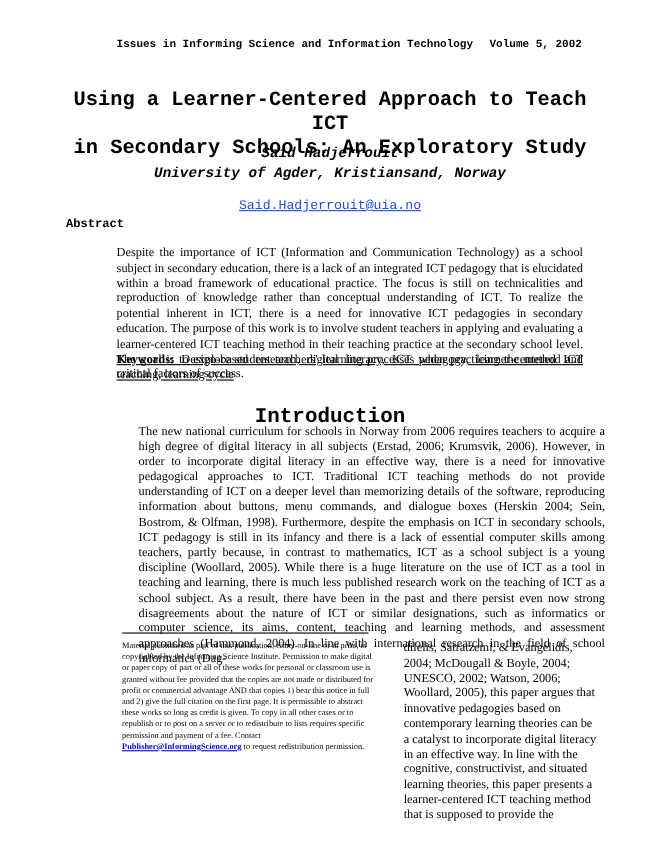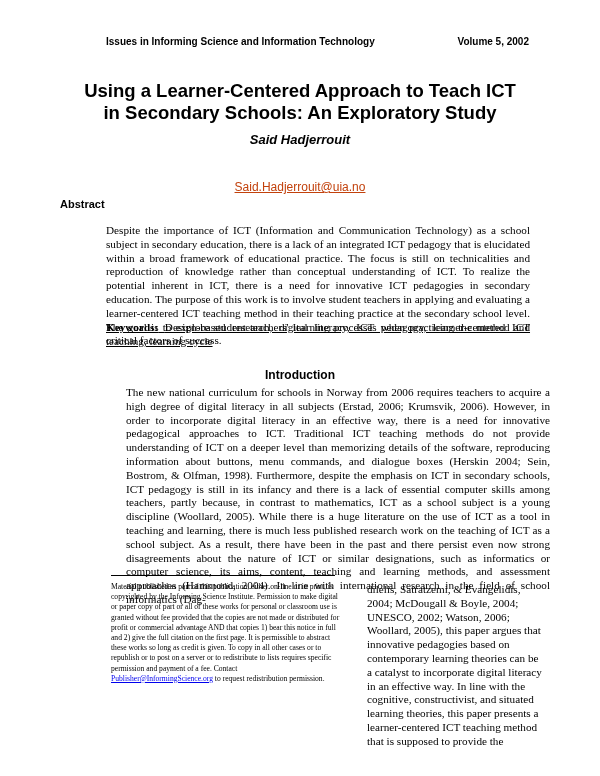--- a/index.html
+++ b/index.html
@@ -1,81 +1,82 @@
 <!DOCTYPE html>
 <html><head>
 <meta charset="utf-8">
 <style>
   html, body { margin: 0; padding: 0; background: #ffffff; }
   body { width: 600px; height: 776px; position: relative; overflow: hidden; color: #000; }
-  .sans { font-family: Liberation Sans, sans-serif; }
+  .sans { font-family: Liberation Mono, monospace; }
   .serif { font-family: "Liberation Serif", "DejaVu Serif", serif; }
 
   .running-head {
     position: absolute; top: 36px; left: 106px; width: 423px;
     font-size: 10px; font-weight: bold; display: flex; justify-content: space-between;
   }
   .title {
     position: absolute; top: 80px; left: 60px; width: 480px; text-align: center;
     font-size: 18.5px; font-weight: bold; line-height: 22px;
   }
   .author {
     position: absolute; top: 131px; left: 60px; width: 480px; text-align: center;
     font-size: 13px; font-weight: bold; font-style: italic; line-height: 18px;
   }
   .email {
     position: absolute; top: 180px; left: 60px; width: 480px; text-align: center;
     font-size: 12px; line-height: 14px;
   }
-  .email a { color: #c2410c; text-decoration: underline; }
+  .email a { color: #1d4ed8; text-decoration: underline; }
   .h-abstract {
     position: absolute; top: 198px; left: 60px; width: 480px; text-align: left;
     font-size: 11px; font-weight: bold;
   }
   .h-intro {
     position: absolute; top: 368px; left: 60px; width: 480px; text-align: center;
-    font-size: 12px; font-weight: bold;
+    font-size: 19px; font-weight: bold;
   }
   .para {
     position: absolute; left: 106px; width: 424px; font-size: 11.2px; line-height: 13.8px;
     text-align: justify;
   }
   .abstract-text { top: 224px; }
   .keywords { top: 321px; text-decoration: underline; }
   .intro-text { top: 386px; margin-left: 20px; }
   .intro-cont {
     position: absolute; left: 353px; top: 583px; width: 177px;
     font-size: 11.2px; line-height: 13.8px; margin-left: 14px;
   }
   .footnote-rule {
     position: absolute; left: 111px; top: 575px; width: 224px; height: 0;
     border-top: 1px solid #000;
   }
   .footnote {
     position: absolute; left: 111px; top: 582px; width: 230px;
     font-size: 7.6px; line-height: 10.2px;
   }
-  .footnote a { color: #0000ee; text-decoration: underline; }
+  .footnote a { color: #0000ee; text-decoration: underline; font-weight: bold; }
   b { font-weight: bold; }
 </style>
 </head>
 <body>
 
 <div class="running-head sans">
   <span>Issues in Informing Science and Information Technology</span>
   <span>Volume 5, 2002</span>
 </div>
 
 <div class="title sans">
   <div>Using a Learner-Centered Approach to Teach ICT</div>
   <div>in Secondary Schools: An Exploratory Study</div>
 </div>
 
 <div class="author sans">
   <div>Said Hadjerrouit</div>
+  <div>University of Agder, Kristiansand, Norway</div>
 </div>
 
 <div class="email sans">
   <a title="Said.Hadjerrouit@uia.no">Said.Hadjerrouit@uia.no</a>
 </div>
 
 <div class="h-abstract sans">Abstract</div>
 <div class="para abstract-text serif">Despite the importance of ICT (Information and Communication Technology) as a school subject in secondary education, there is a lack of an integrated ICT pedagogy that is elucidated within a broad framework of educational practice. The focus is still on technicalities and reproduction of knowledge rather than conceptual understanding of ICT. To realize the potential inherent in ICT, there is a need for innovative ICT pedagogies in secondary education. The purpose of this work is to involve student teachers in applying and evaluating a learner-centered ICT teaching method in their teaching practice at the secondary school level. The goal is to explore student teachers' learning processes when practicing the method and critical factors of success.</div>
 
 <div class="para keywords serif">

